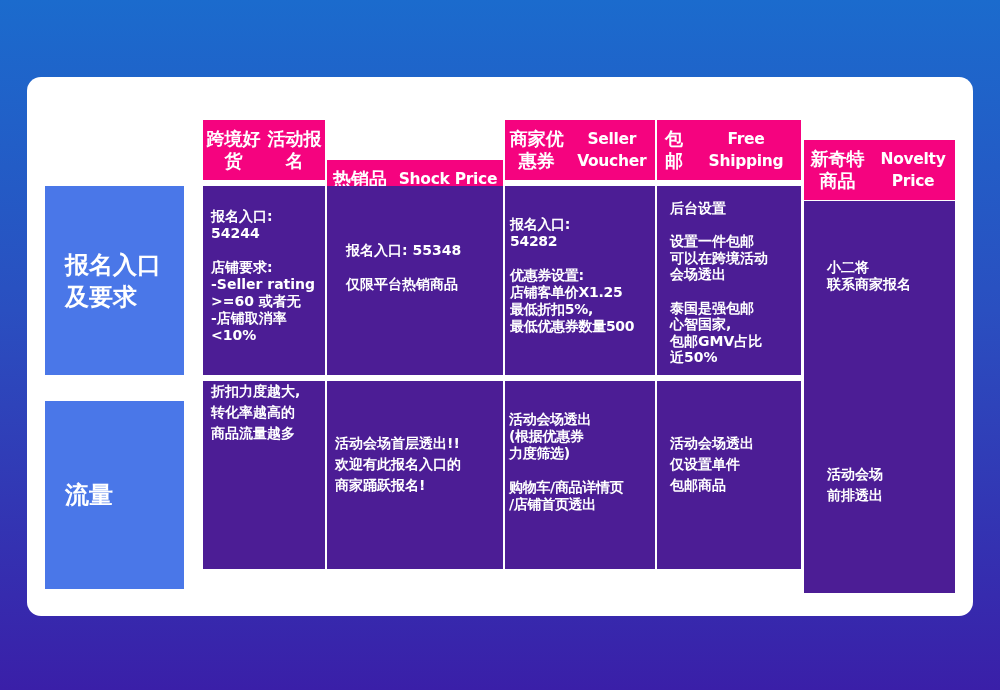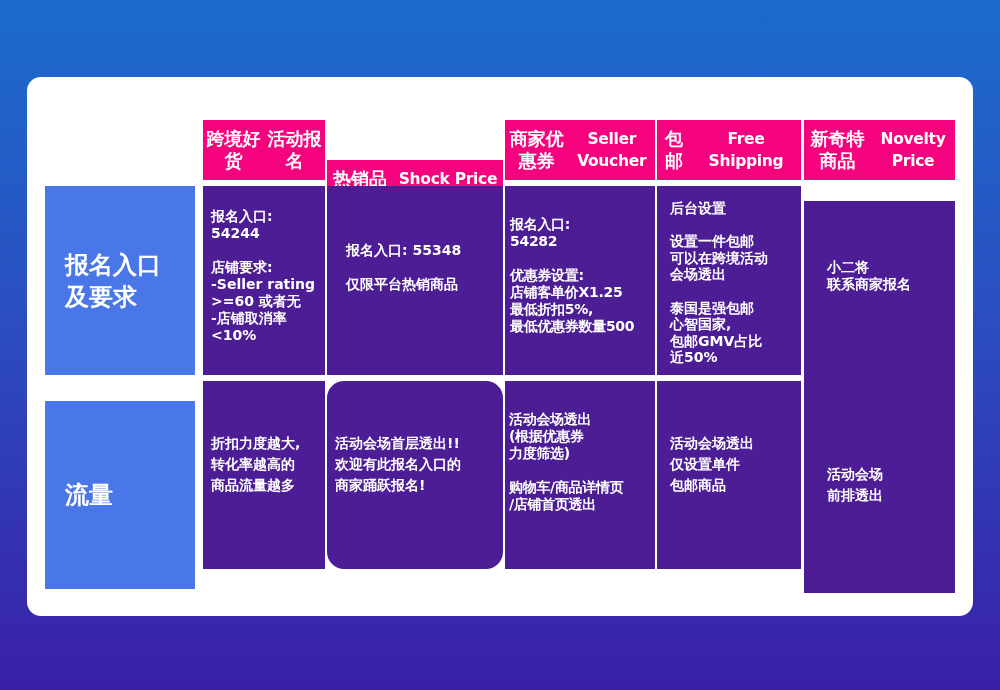--- a/index.html
+++ b/index.html
@@ -14,21 +14,21 @@
   }
   .cell { position:absolute; box-sizing:border-box; color:#ffffff; }
   .hdr {
     background:#f5037f; top:120px; height:60px;
     display:flex; flex-direction:row; align-items:center; justify-content:center;
     font-weight:bold; text-align:center; line-height:22px;
   }
   .hdr .zh { font-size:18px; }
   .hdr .en { font-size:15.5px; letter-spacing:-0.3px; }
   .rowlabel {
-    background:#4a77e8; left:45px; width:150px;
+    background:#4a77e8; left:45px; width:139px;
     display:flex; align-items:center; padding-left:20px;
     font-weight:bold; font-size:24px; line-height:32px;
   }
   .body { background:#4c1d95; font-size:14px; line-height:17px; padding:0 8px; white-space:pre-line; font-weight:bold; }
 </style>
 </head>
 <body>
 
 <div class="card"></div>
 
@@ -41,21 +41,21 @@
   <span class="en">Shock Price Deals</span>
 </div>
 <div class="cell hdr" style="left:505px;width:150px;">
   <span class="zh">商家优惠券</span>
   <span class="en">Seller Voucher</span>
 </div>
 <div class="cell hdr" style="left:657px;width:144px;">
   <span class="zh">包邮</span>
   <span class="en">Free Shipping</span>
 </div>
-<div class="cell hdr" style="left:804px;width:151px;">
+<div class="cell hdr" style="left:804px;width:151px;margin-top:20px;">
   <span class="zh">新奇特商品</span>
   <span class="en">Novelty Price</span>
 </div>
 
 <div class="cell rowlabel" style="top:186px;height:189px;white-space:pre-line;">报名入口
 及要求</div>
 <div class="cell body" style="left:203px;top:186px;width:122px;height:189px;padding-top:22px;">报名入口:
 54244
 
 店铺要求:
@@ -80,24 +80,24 @@
 会场透出
 
 泰国是强包邮
 心智国家,
 包邮GMV占比
 近50%</div>
 <div class="cell body" style="left:804px;top:186px;width:151px;height:189px;padding-top:58px;padding-left:23px;margin-top:15px;">小二将
 联系商家报名</div>
 
 <div class="cell rowlabel" style="top:401px;height:188px;">流量</div>
-<div class="cell body" style="left:203px;top:381px;width:122px;height:188px;padding-top:52px;line-height:21px;">折扣力度越大,
+<div class="cell body" style="left:203px;top:381px;width:122px;height:188px;line-height:21px;">折扣力度越大,
 转化率越高的
 商品流量越多</div>
-<div class="cell body" style="left:327px;top:381px;width:176px;height:188px;padding-top:52px;line-height:21px;border-radius:17px;">活动会场首层透出!!
+<div class="cell body" style="left:327px;top:381px;width:176px;height:188px;padding-top:52px;line-height:21px;">活动会场首层透出!!
 欢迎有此报名入口的
 商家踊跃报名!</div>
 <div class="cell body" style="left:505px;top:381px;width:150px;height:188px;padding-top:30px;padding-left:4px;padding-right:0;letter-spacing:-0.3px;">活动会场透出
 (根据优惠券
 力度筛选)
 
 购物车/商品详情页
 /店铺首页透出</div>
 <div class="cell body" style="left:657px;top:381px;width:144px;height:188px;padding-top:52px;padding-left:13px;line-height:21px;">活动会场透出
 仅设置单件

